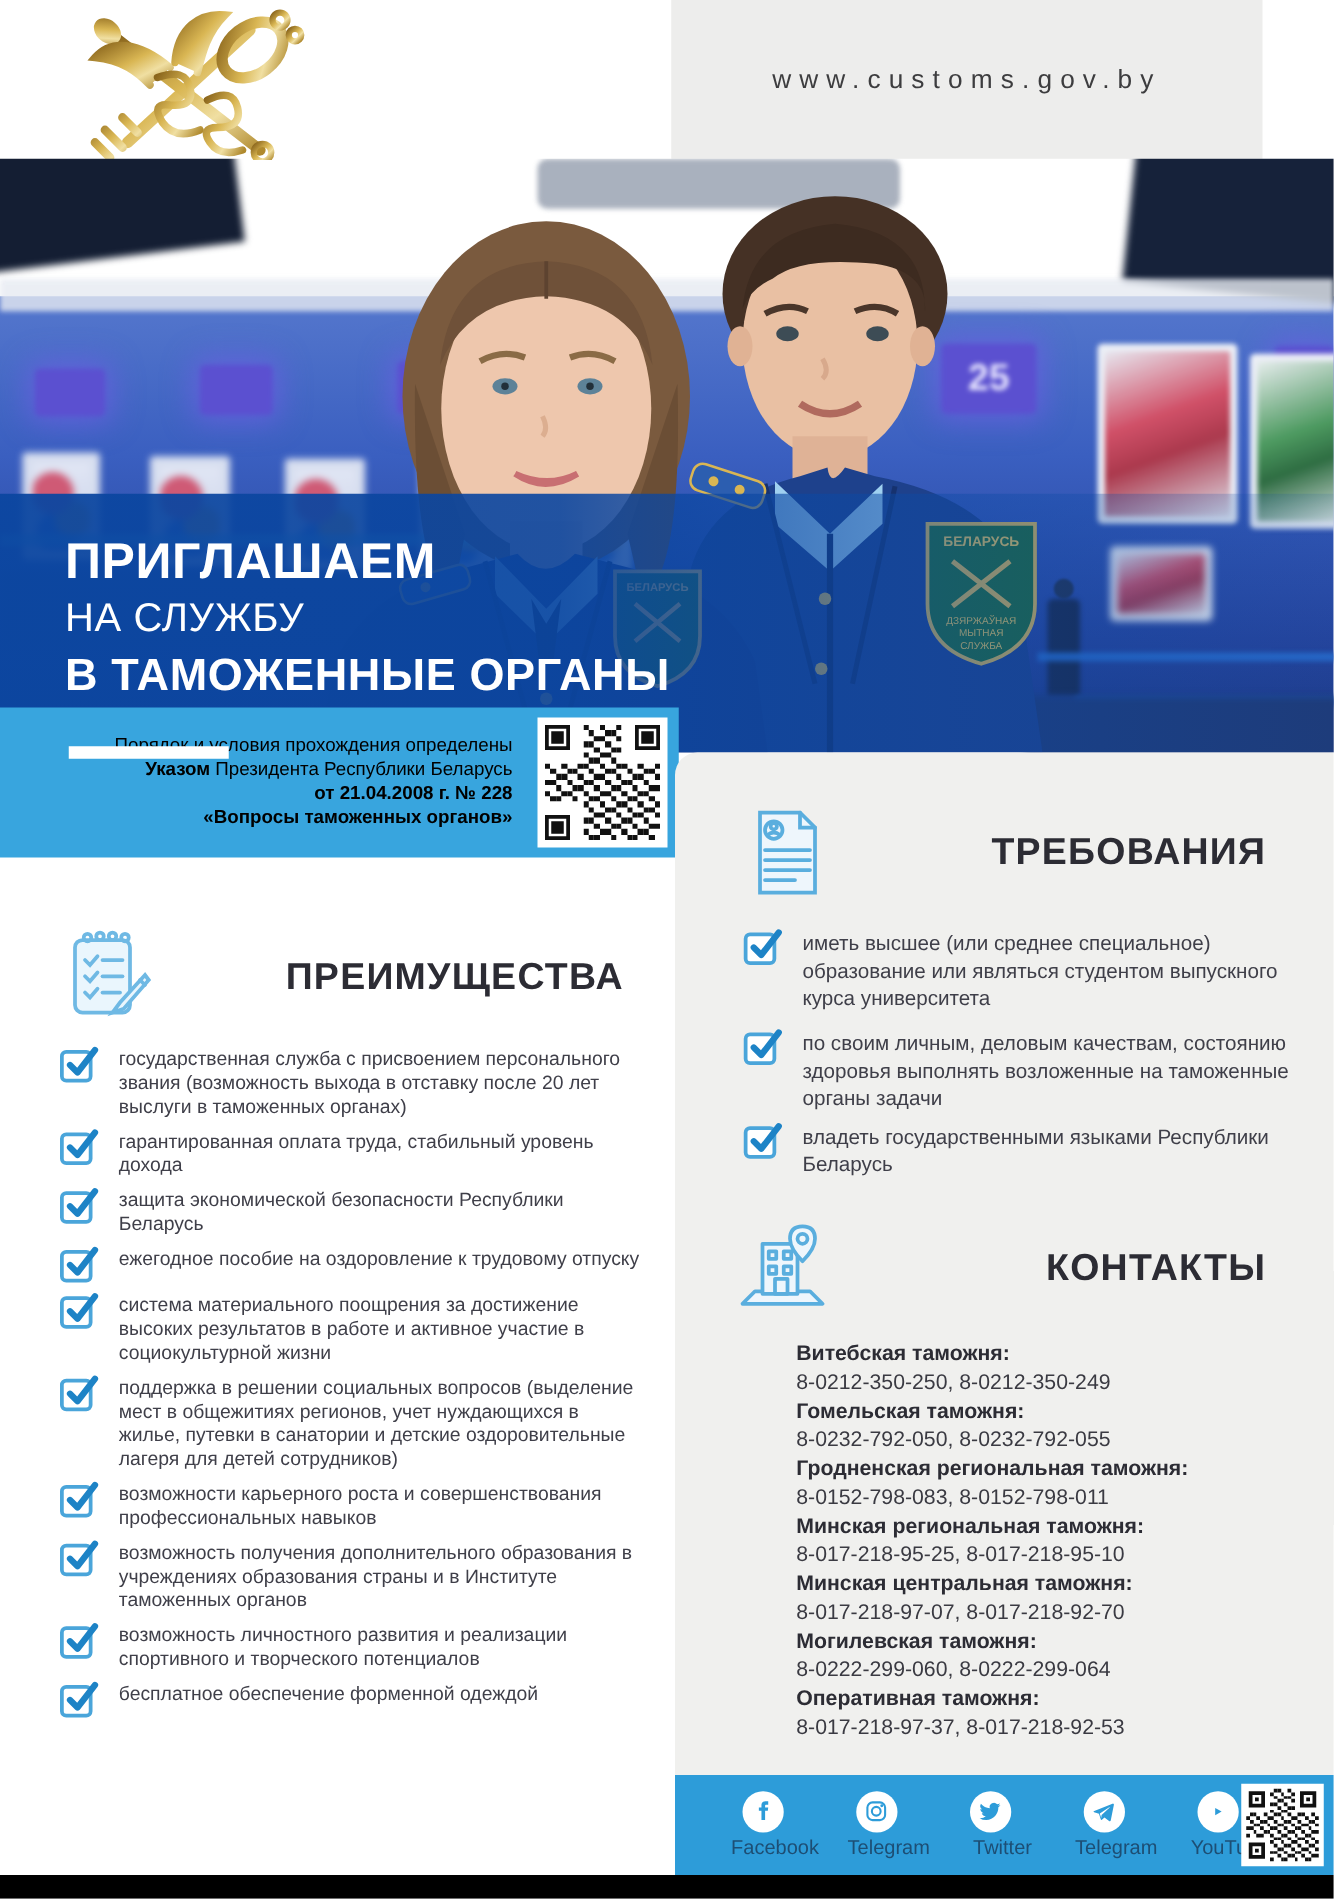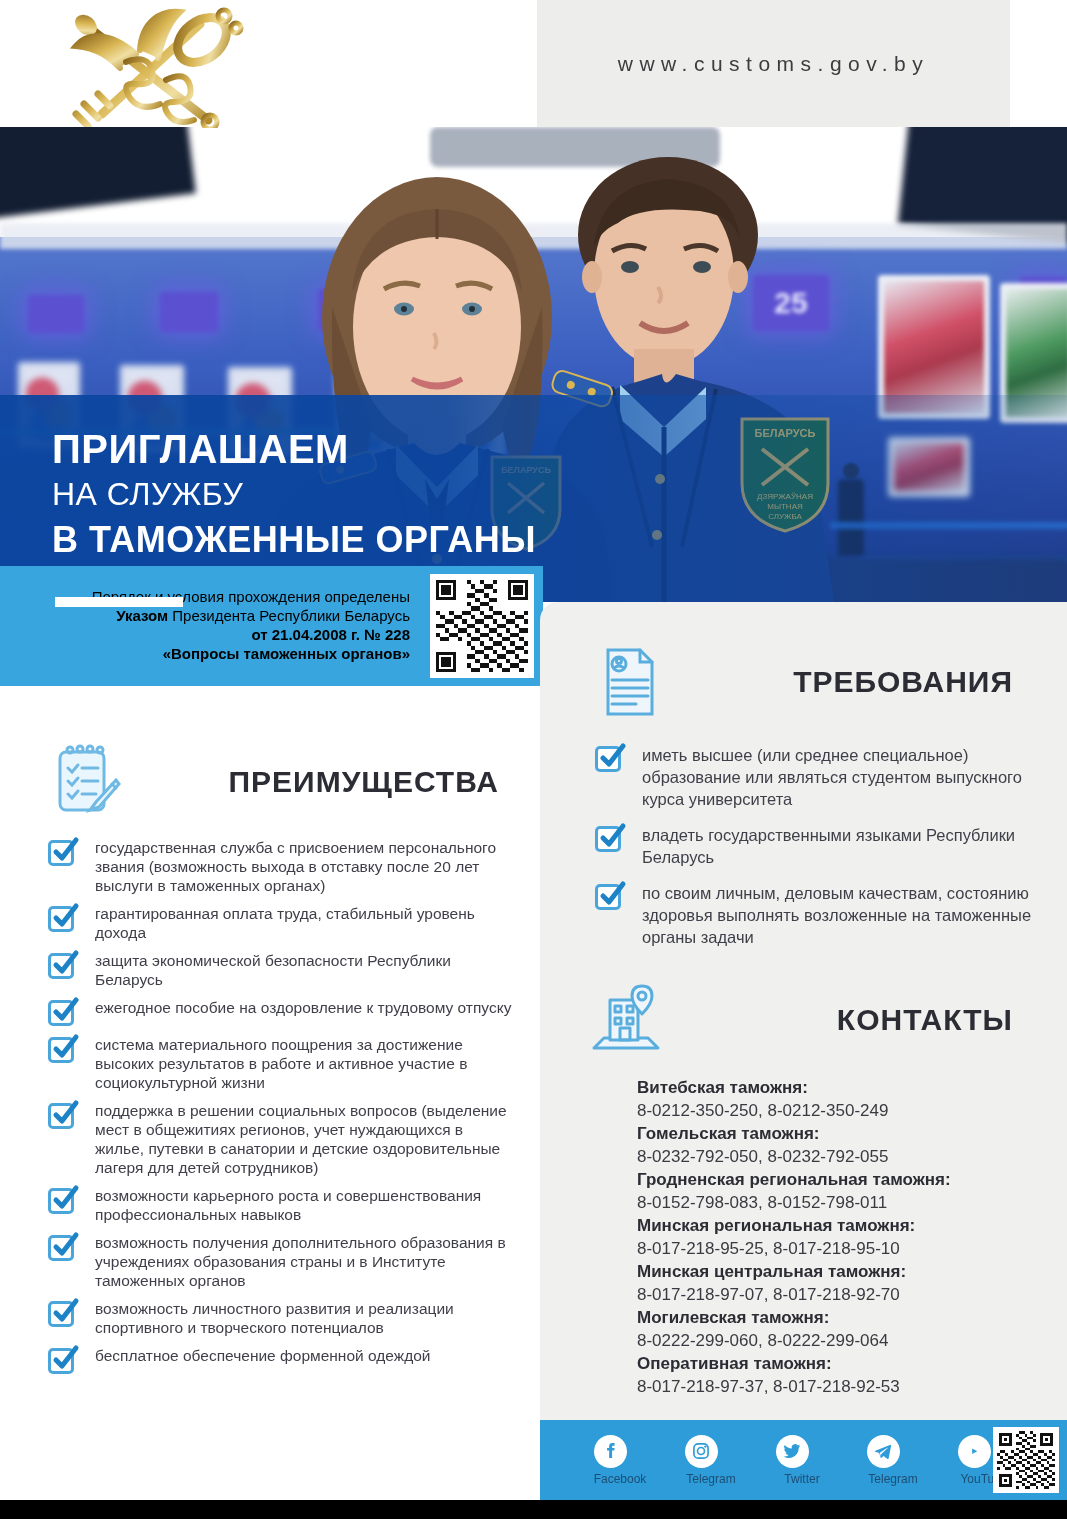--- a/index.html
+++ b/index.html
@@ -96,21 +96,21 @@
   .hicon{flex:0 0 84px;height:84px;position:relative;}
   .hicon svg{width:84px;height:84px;}
 
   
   .footer{left:540px;top:1420px;width:527px;height:80px;background:#2d9cd9;
     display:flex;align-items:center;}
   .social-row{display:flex;gap:47px;margin-left:48px;}
   .social{display:flex;flex-direction:column;align-items:center;width:44px;cursor:pointer;}
   .social-circle{width:33px;height:33px;border-radius:50%;background:#fff;
     display:flex;align-items:center;justify-content:center;}
-  .social-label{margin-top:4px;font-size:12px;color:#1d4e74;padding-left:20px;}
+  .social-label{margin-top:4px;font-size:16px;color:#1d4e74;padding-left:20px;}
   .footer .qr-fake{right:8px;top:7px;width:66px;height:66px;}
   .footer .qr-cells{inset:4px;}
   .black-bar{left:0;top:1500px;width:1067px;height:19px;background:#000;}
 </style>
 </head>
 <body>
 
 <div class="abs header">
   <div class="abs emblem">
     <svg viewBox="0 0 215 126" width="215" height="126">
@@ -863,35 +863,35 @@
   </div>
   <div class="req-list">
     <div class="check-item" style="margin-bottom:14px">
       <span class="checkbox">
           <svg width="30" height="30">
             <polyline points="7,16 13,22 27,4" fill="none" stroke="#1d83c6" stroke-width="5" stroke-linecap="round" stroke-linejoin="round"></polyline>
           </svg>
         </span>
       <span class="item-text" style="font-size:16.5px;line-height:22px">иметь высшее (или среднее специальное) образование или являться студентом выпускного курса университета</span>
     </div>
+    <div class="check-item">
+      <span class="checkbox">
+          <svg width="30" height="30">
+            <polyline points="7,16 13,22 27,4" fill="none" stroke="#1d83c6" stroke-width="5" stroke-linecap="round" stroke-linejoin="round"></polyline>
+          </svg>
+        </span>
+      <span class="item-text" style="font-size:16.5px;line-height:22px">по своим личным, деловым качествам, состоянию здоровья выполнять возложенные на таможенные органы задачи</span>
+    </div>
     <div class="check-item" style="margin-bottom:14px">
       <span class="checkbox">
           <svg width="30" height="30">
             <polyline points="7,16 13,22 27,4" fill="none" stroke="#1d83c6" stroke-width="5" stroke-linecap="round" stroke-linejoin="round"></polyline>
           </svg>
         </span>
       <span class="item-text" style="font-size:16.5px;line-height:22px">владеть государственными языками Республики Беларусь</span>
-    </div>
-    <div class="check-item">
-      <span class="checkbox">
-          <svg width="30" height="30">
-            <polyline points="7,16 13,22 27,4" fill="none" stroke="#1d83c6" stroke-width="5" stroke-linecap="round" stroke-linejoin="round"></polyline>
-          </svg>
-        </span>
-      <span class="item-text" style="font-size:16.5px;line-height:22px">по своим личным, деловым качествам, состоянию здоровья выполнять возложенные на таможенные органы задачи</span>
     </div>
   </div>
 
   <div class="sec-head cont-head">
     <div class="hicon">
       <svg viewBox="0 0 84 84" fill="none" stroke="#5aaede" stroke-width="3" stroke-linecap="round" stroke-linejoin="round">
         <path d="M10 70 L20 60 L64 60 L74 70 Z" fill="#eef6fc"></path>
         <rect x="26" y="22" width="28" height="40" fill="#eef6fc"></rect>
         <rect x="31" y="28" width="6" height="6"></rect>
           <rect x="43" y="28" width="6" height="6"></rect>

